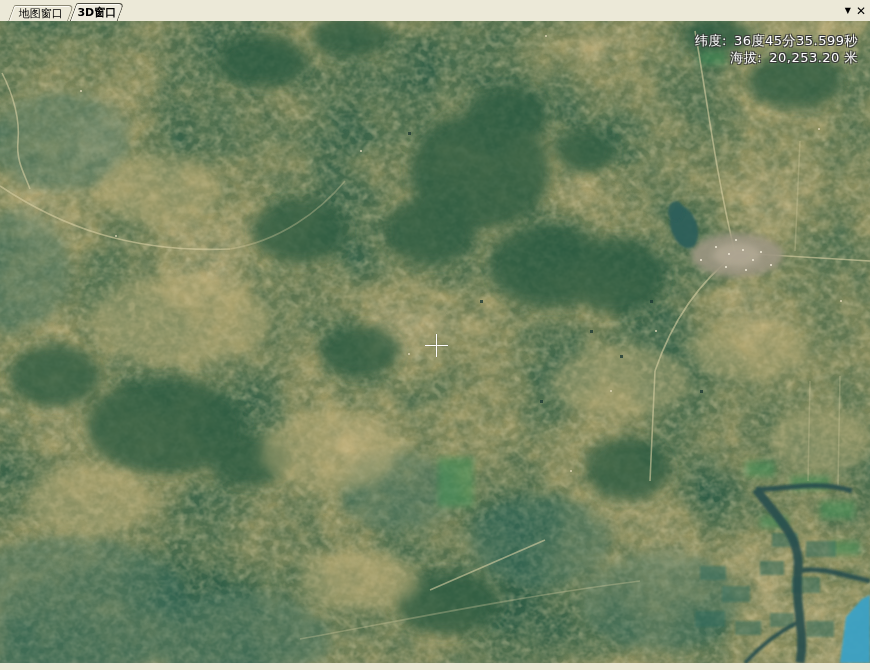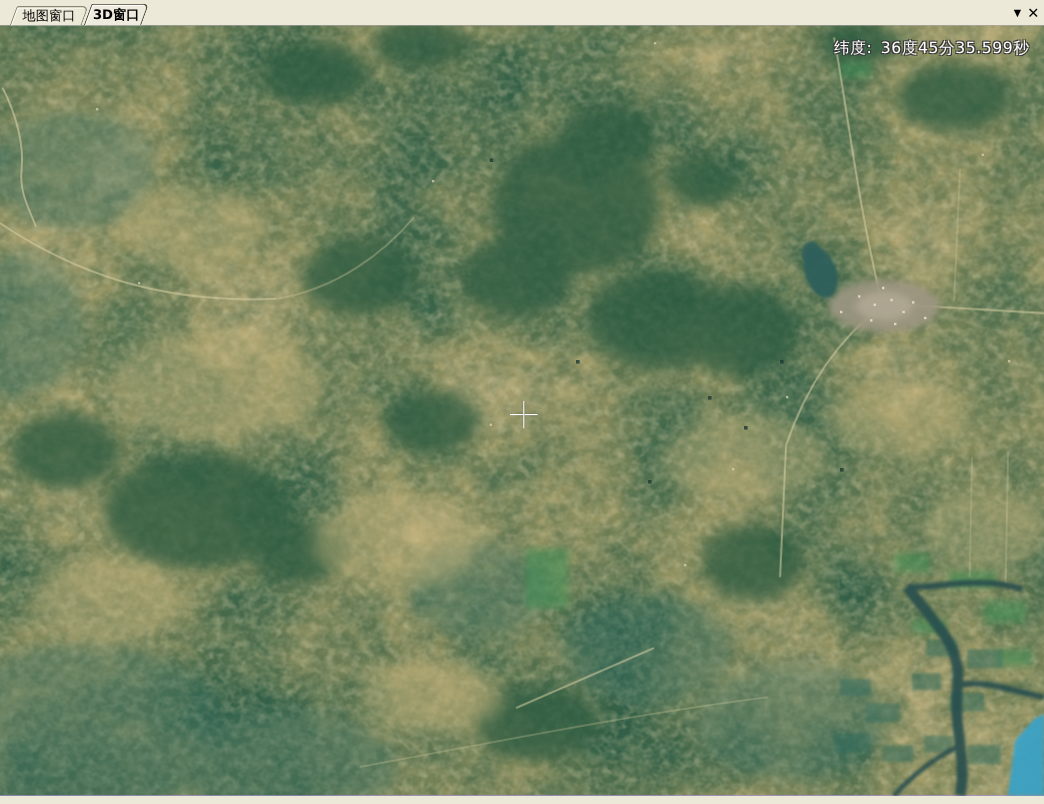--- a/index.html
+++ b/index.html
@@ -15,21 +15,21 @@
   .tab-active{left:73px;width:46px;height:17px;border-color:#4e4d42;z-index:2;background:#efecdf;}
   .tab-label{display:block;transform:skewX(20deg);text-align:center;font-size:11px;
     line-height:15px;color:#000;white-space:nowrap;}
   .tab-active .tab-label{font-weight:bold;line-height:17px;}
   .controls{position:absolute;right:4px;top:0;height:21px;display:flex;align-items:center;gap:5px;z-index:3;}
   .ctrl{color:#000;cursor:default;line-height:1;}
   .ctrl.arrow{font-size:8px;}
   .ctrl.close{font-size:12px;font-weight:bold;}
 
   
-  .map{position:absolute;left:0;top:21px;width:870px;height:642px;overflow:hidden;background:#8b5cf6;}
+  .map{position:absolute;left:0;top:21px;width:870px;height:642px;overflow:hidden;background:#d946ef;}
   .map svg{display:block;}
 
   
   .crosshair{position:absolute;left:425px;top:313px;width:23px;height:23px;pointer-events:none;}
   .ch-h{position:absolute;left:0;top:11px;width:23px;height:1px;background:#ffffff;box-shadow:0 0 1px rgba(0,0,0,.55);}
   .ch-v{position:absolute;left:11px;top:0;width:1px;height:23px;background:#ffffff;box-shadow:0 0 1px rgba(0,0,0,.55);}
 
   
   .coords{position:absolute;top:11px;right:12px;text-align:right;font-size:13px;line-height:17px;
     color:#fff;letter-spacing:.5px;white-space:nowrap;
@@ -229,16 +229,19 @@
 
     <div class="crosshair">
       <div class="ch-h"></div>
       <div class="ch-v"></div>
     </div>
 
     <div class="coords">
       <div class="coord-line">
         <span>纬度:</span><span>36度45分35.599秒</span>
       </div>
+      <div class="coord-line">
+        <span>海拔:</span><span>20,253.20 米</span>
+      </div>
     </div>
 
   </div>
 </div>
 
 </body></html>

